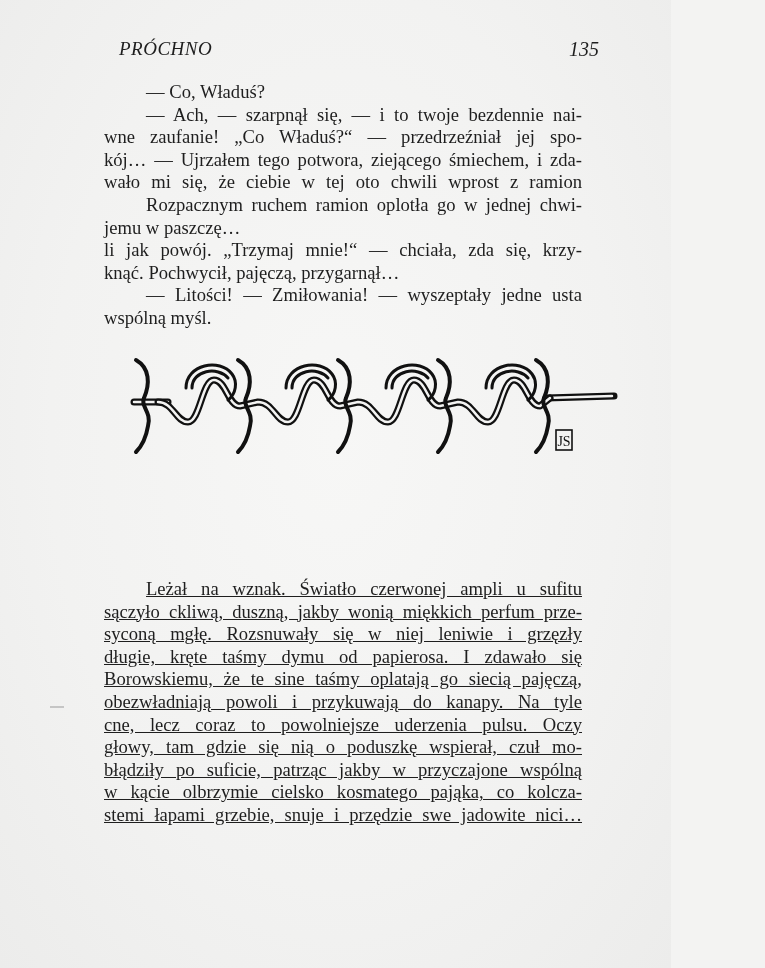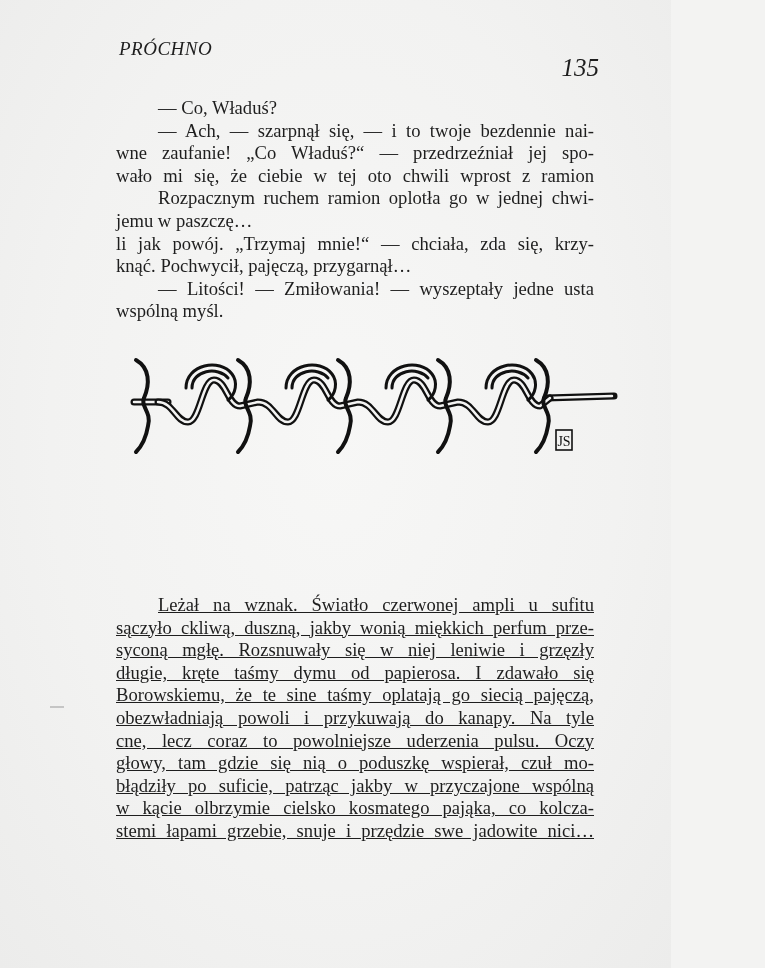--- a/index.html
+++ b/index.html
@@ -15,26 +15,26 @@
     background: radial-gradient(ellipse at 50% 45%, #f7f7f6 0%, #f2f2f1 60%, #ececeb 100%);
   }
   .running-head {
     position: absolute; left: 119px; top: 38px; width: 480px; height: 26px;
   }
   .rh-title {
     position: absolute; left: 0; top: 0;
     font-style: italic; font-size: 19px; letter-spacing: 0.5px;
   }
   .rh-page {
-    position: absolute; right: 0; top: 16px;
-    font-style: italic; font-size: 25px;
+    position: absolute; right: 0; top: 0;
+    font-style: italic; font-size: 20px;
   }
   .block {
-    position: absolute; left: 116px; width: 478px;
-    font-size: 18.6px; line-height: 22.6px; margin-top: 16px;
+    position: absolute; left: 104px; width: 478px;
+    font-size: 18.6px; line-height: 22.6px;
   }
   .block1 { top: 81px; }
   .block2 { top: 578px; text-decoration: underline; }
   .line {
     display: block; white-space: nowrap; height: 22.6px;
     text-align: justify; text-align-last: justify;
   }
   .line.last { text-align-last: left; }
   .line.indent { padding-left: 42px; }
   .ornament {
@@ -52,20 +52,21 @@
 
   <div class="running-head">
     <span class="rh-title">PRÓCHNO</span>
     <span class="rh-page">135</span>
   </div>
 
   <div class="block block1">
     <span class="line indent last">— Co, Właduś?</span>
     <span class="line indent">— Ach, — szarpnął się, — i to twoje bezdennie nai-</span>
     <span class="line">wne zaufanie! „Co Właduś?“ — przedrzeźniał jej spo-</span>
+    <span class="line">kój… — Ujrzałem tego potwora, ziejącego śmiechem, i zda-</span>
     <span class="line">wało mi się, że ciebie w tej oto chwili wprost z ramion</span>
     <span class="line indent">Rozpacznym ruchem ramion oplotła go w jednej chwi-</span>
     <span class="line last">jemu w paszczę…</span>
     <span class="line">li jak powój. „Trzymaj mnie!“ — chciała, zda się, krzy-</span>
     <span class="line last">knąć. Pochwycił, pajęczą, przygarnął…</span>
     <span class="line indent">— Litości! — Zmiłowania! — wyszeptały jedne usta</span>
     <span class="line last">wspólną myśl.</span>
   </div>
 
   <svg class="ornament" viewBox="0 0 490 110" xmlns="http://www.w3.org/2000/svg">

